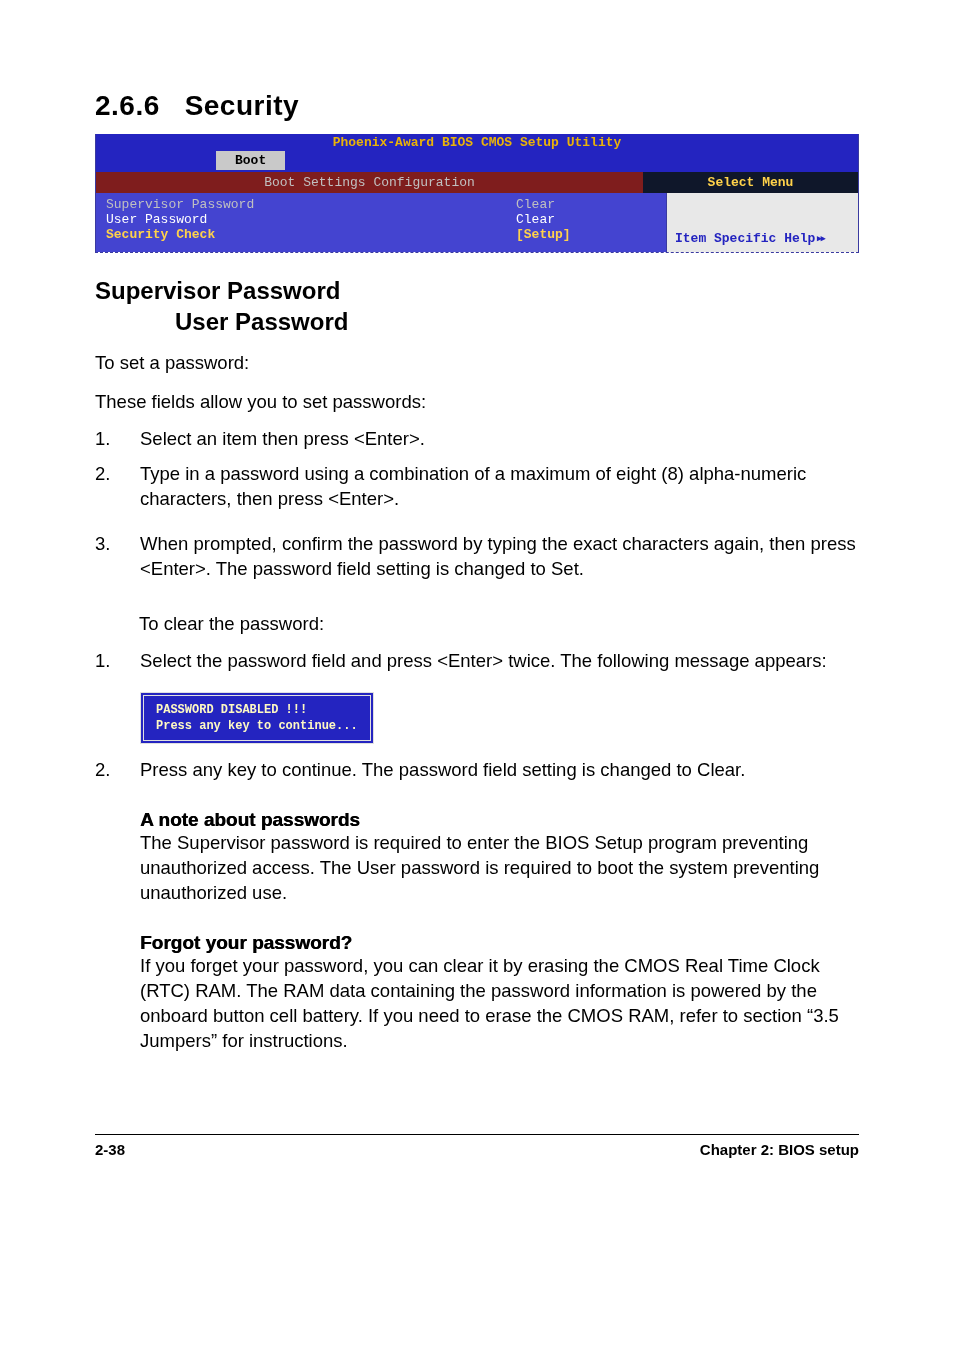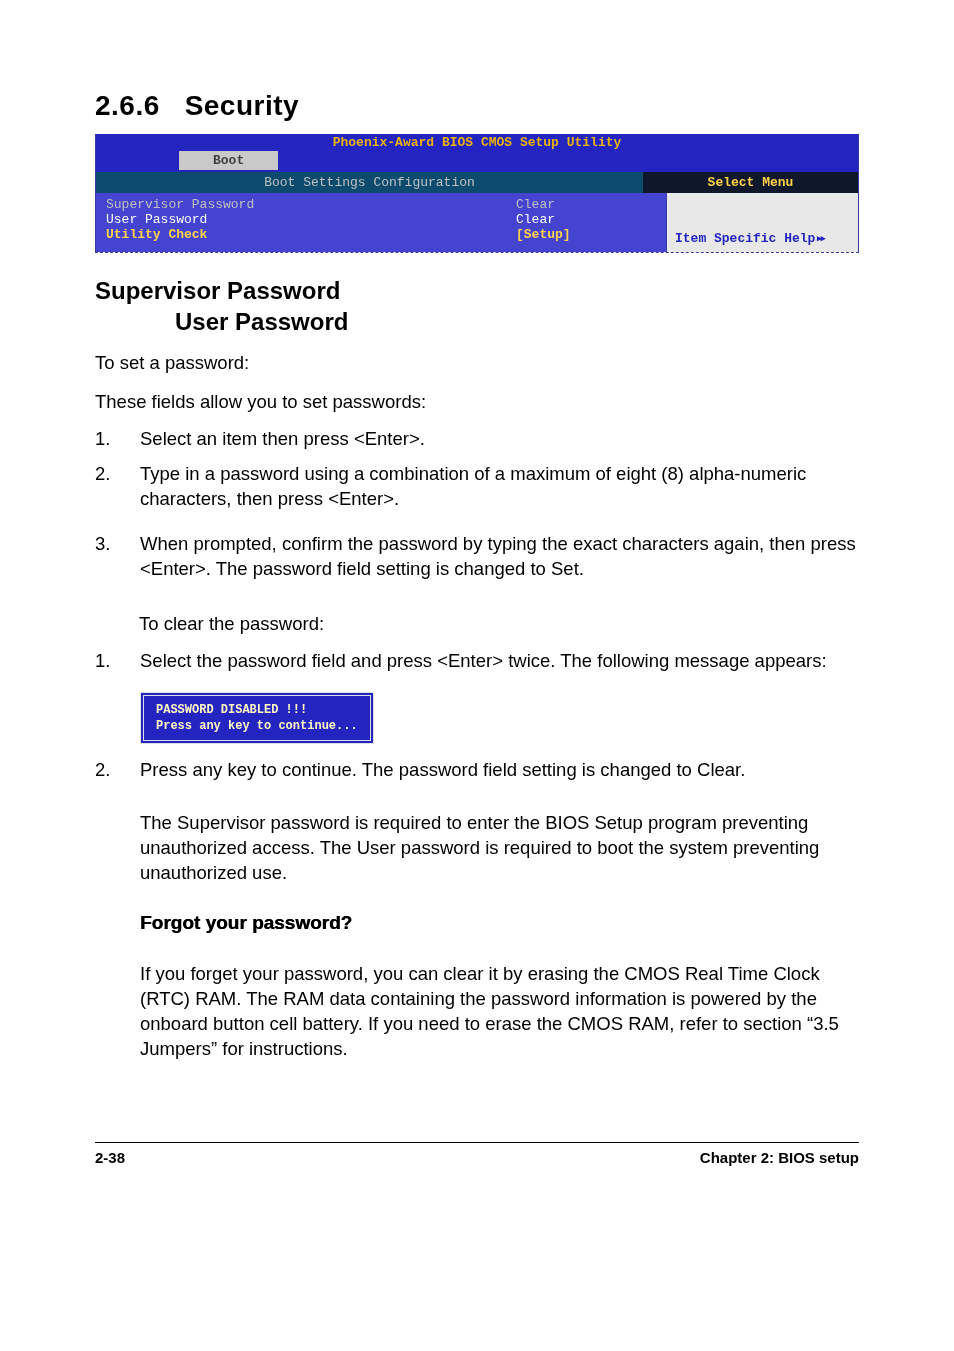--- a/index.html
+++ b/index.html
@@ -2,44 +2,44 @@
 <html><head>
 <meta charset="utf-8">
 <style>
   * { box-sizing: border-box; margin: 0; padding: 0; }
   html, body { width: 954px; background: #fff; font-family: "Helvetica Neue", Arial, sans-serif; color: #000; }
   .page { padding: 90px 95px 60px 95px; }
   .h-section { font-size: 28px; font-weight: bold; letter-spacing: 0.5px; margin-bottom: 12px; }
   .bios-box { width: 100%; border-left: 1px solid #3a3aa0; border-right: 1px solid #3a3aa0; border-bottom: 1px dashed #3a3aa0; font-family: "Courier New", monospace; font-size: 13px; }
   .bios-title { background: #2424c0; color: #eab308; text-align: center; padding: 1px 0; font-weight: bold; }
   .bios-tabbar { background: #2424c0; color: #fff; padding: 0 0 2px 0; }
-  .bios-tab { display: inline-block; background: #c9c9c9; color: #404040; padding: 2px 34px; margin-left: 83px; font-weight: bold; }
+  .bios-tab { display: inline-block; background: #c9c9c9; color: #000000; padding: 2px 19px; margin-left: 120px; font-weight: bold; }
   .bios-body { display: flex; }
   .bios-left { flex: 1; background: #4444d0; color: #fff; border-right: 1px solid #3a3aa0; }
   .bios-subtitle-row { display: flex; }
-  .bios-subtitle-left { flex: 1; background: #0c4a6e; color: #c0c0c0; padding: 3px 8px; text-align: center; }
+  .bios-subtitle-left { flex: 1; background: #7f1d1d; color: #c0c0c0; padding: 3px 8px; text-align: center; }
   .bios-subtitle-right { width: 215px; background: #0f172a; color: #ffd24a; padding: 3px 8px; text-align: center; font-weight: bold; }
   .bios-rows { padding: 4px 10px 10px 10px; }
   .bios-row { display: flex; }
   .bios-label { flex: 1; white-space: pre; }
   .bios-val { width: 140px; color: #fff; white-space: pre; }
   .bios-sel-label { color: #fff; }
   .bios-highlight { color: #ffd24a; font-weight: bold; }
   .bios-right { width: 191px; background: #e8e8e8; color: #2424c0; padding: 6px 8px; font-weight: bold; display: flex; align-items: flex-end; }
   .h-sub { font-size: 24px; font-weight: bold; margin-top: 22px; line-height: 1.3; }
   .h-sub-indent { margin-left: 80px; }
   p.body { font-size: 18.5px; line-height: 1.35; margin-top: 14px; }
   ol.num { list-style: none; margin-top: 12px; }
   ol.num li { display: flex; font-size: 18.5px; line-height: 1.35; margin-top: 10px; }
   ol.num li .num { width: 45px; flex-shrink: 0; }
   ol.num li .txt { flex: 1; }
   .msg-box-wrap { margin: 18px 0 14px 45px; }
   .msg-box { display: inline-block; background: #2424c0; color: #fef9c3; font-family: "Courier New", monospace; font-size: 12px; font-weight: bold; padding: 6px 12px; border: 4px double #e0e0e0; line-height: 1.35; white-space: pre; }
   .h-note { font-size: 19px; font-weight: bold; margin-top: 26px; margin-left: 45px; text-shadow: 0.5px 0 0 #000; }
-  p.note-body { font-size: 18.5px; line-height: 1.35; margin-top: 28px; margin-left: 45px; }
+  p.note-body { font-size: 18.5px; line-height: 1.35; margin-top: 0; margin-left: 45px; }
   .footer { position: relative; margin-top: 80px; border-top: 1px solid #000; padding-top: 6px; display: flex; justify-content: space-between; font-size: 15px; font-weight: bold; }
   .arrows { letter-spacing: -4px; }
 </style>
 </head>
 <body>
 
 <div class="page">
 
   <div class="h-section">
     <span>2.6.6</span>&nbsp;&nbsp;
@@ -60,21 +60,21 @@
         <div class="bios-rows">
           <div class="bios-row">
             <span class="bios-label bios-sel-label" style="color:#c0c0c0;">Supervisor Password</span>
             <span class="bios-val" style="color:#c0c0c0;">Clear</span>
           </div>
           <div class="bios-row">
             <span class="bios-label">User Password</span>
             <span class="bios-val">Clear</span>
           </div>
           <div class="bios-row">
-            <span class="bios-label bios-highlight">Utility Check</span>
+            <span class="bios-label bios-highlight">Security Check</span>
             <span class="bios-val bios-highlight">[Setup]</span>
           </div>
         </div>
       </div>
       <div class="bios-right">
         <span>Item Specific Help</span>
           <span class="arrows">▸▸</span>
       </div>
     </div>
   </div>
@@ -116,20 +116,21 @@
 Press any key to continue...</div>
   </div>
 
   <ol class="num">
     <li style="margin-top:6px;">
         <span class="num">2.</span>
         <span class="txt">Press any key to continue. The password field setting is changed to Clear.</span>
       </li>
   </ol>
 
+  <div class="h-note">A note about passwords</div>
   <p class="note-body">The Supervisor password is required to enter the BIOS Setup program preventing unauthorized access. The User password is required to boot the system preventing unauthorized use.</p>
 
   <div class="h-note">Forgot your password?</div>
   <p class="note-body">If you forget your password, you can clear it by erasing the CMOS Real Time Clock (RTC) RAM. The RAM data containing the password information is powered by the onboard button cell battery. If you need to erase the CMOS RAM, refer to section “3.5 Jumpers” for instructions.</p>
 
   <div class="footer">
     <span>2-38</span>
     <span>Chapter 2: BIOS setup</span>
   </div>
 

